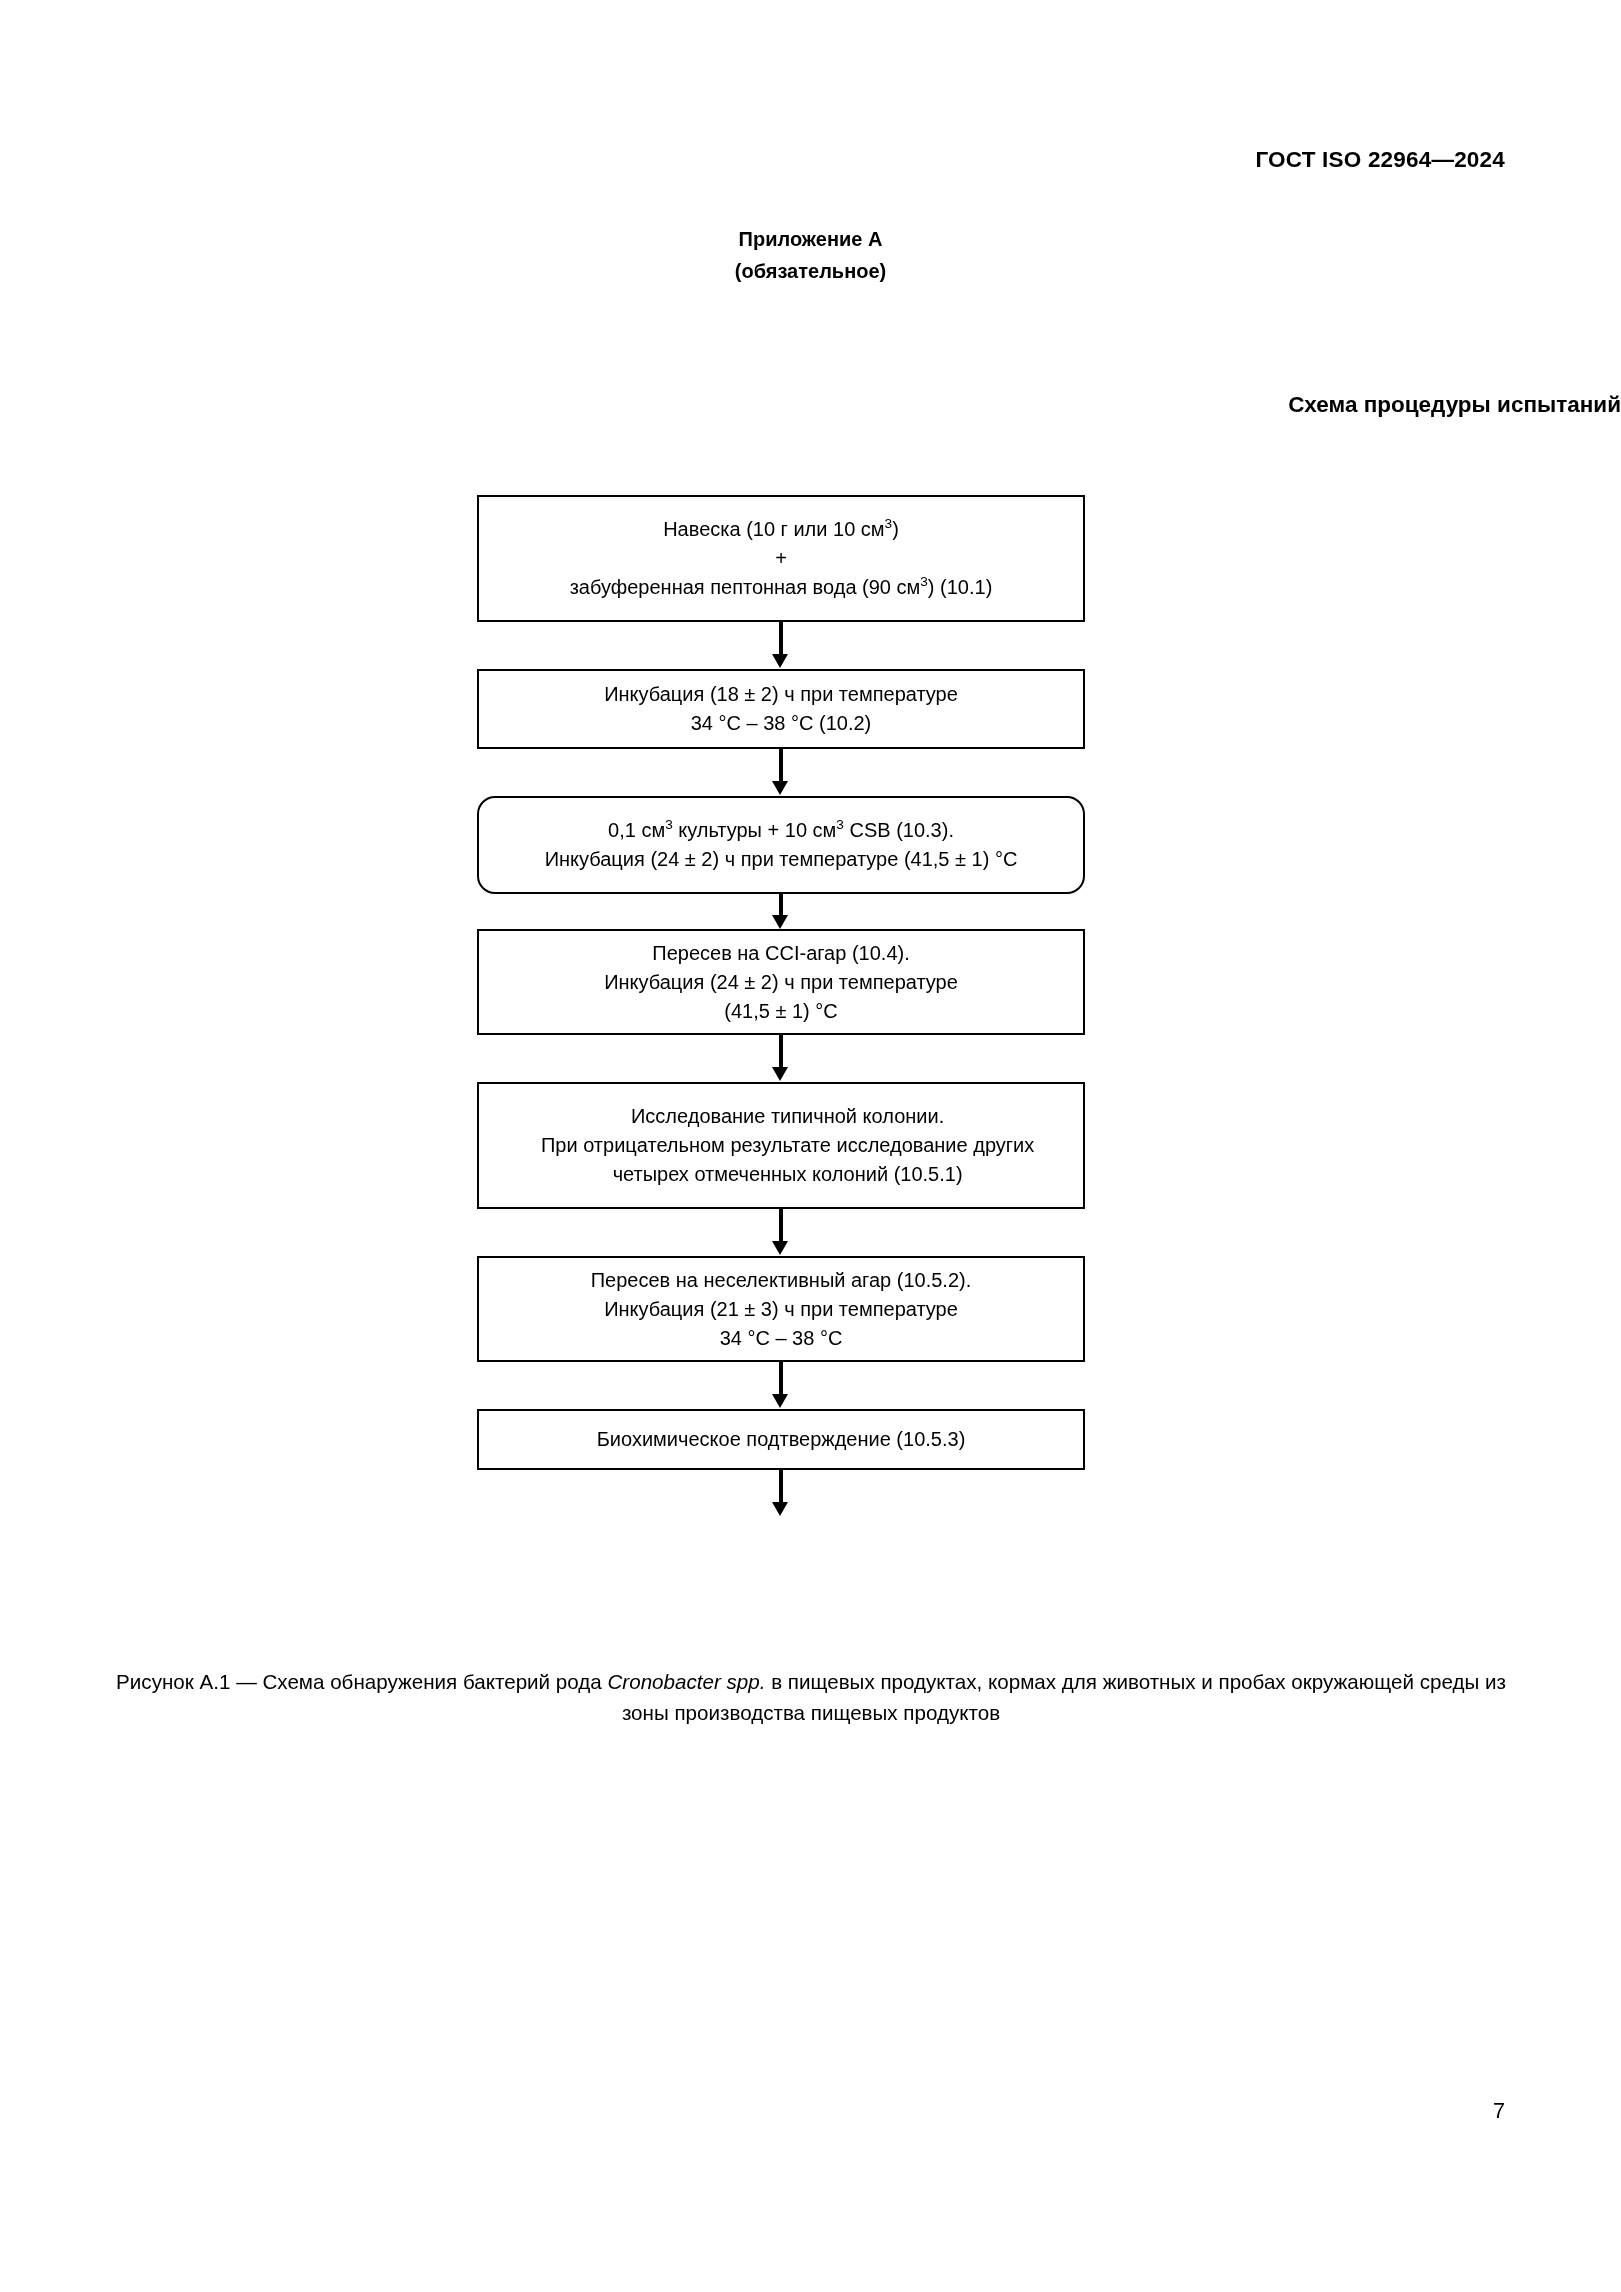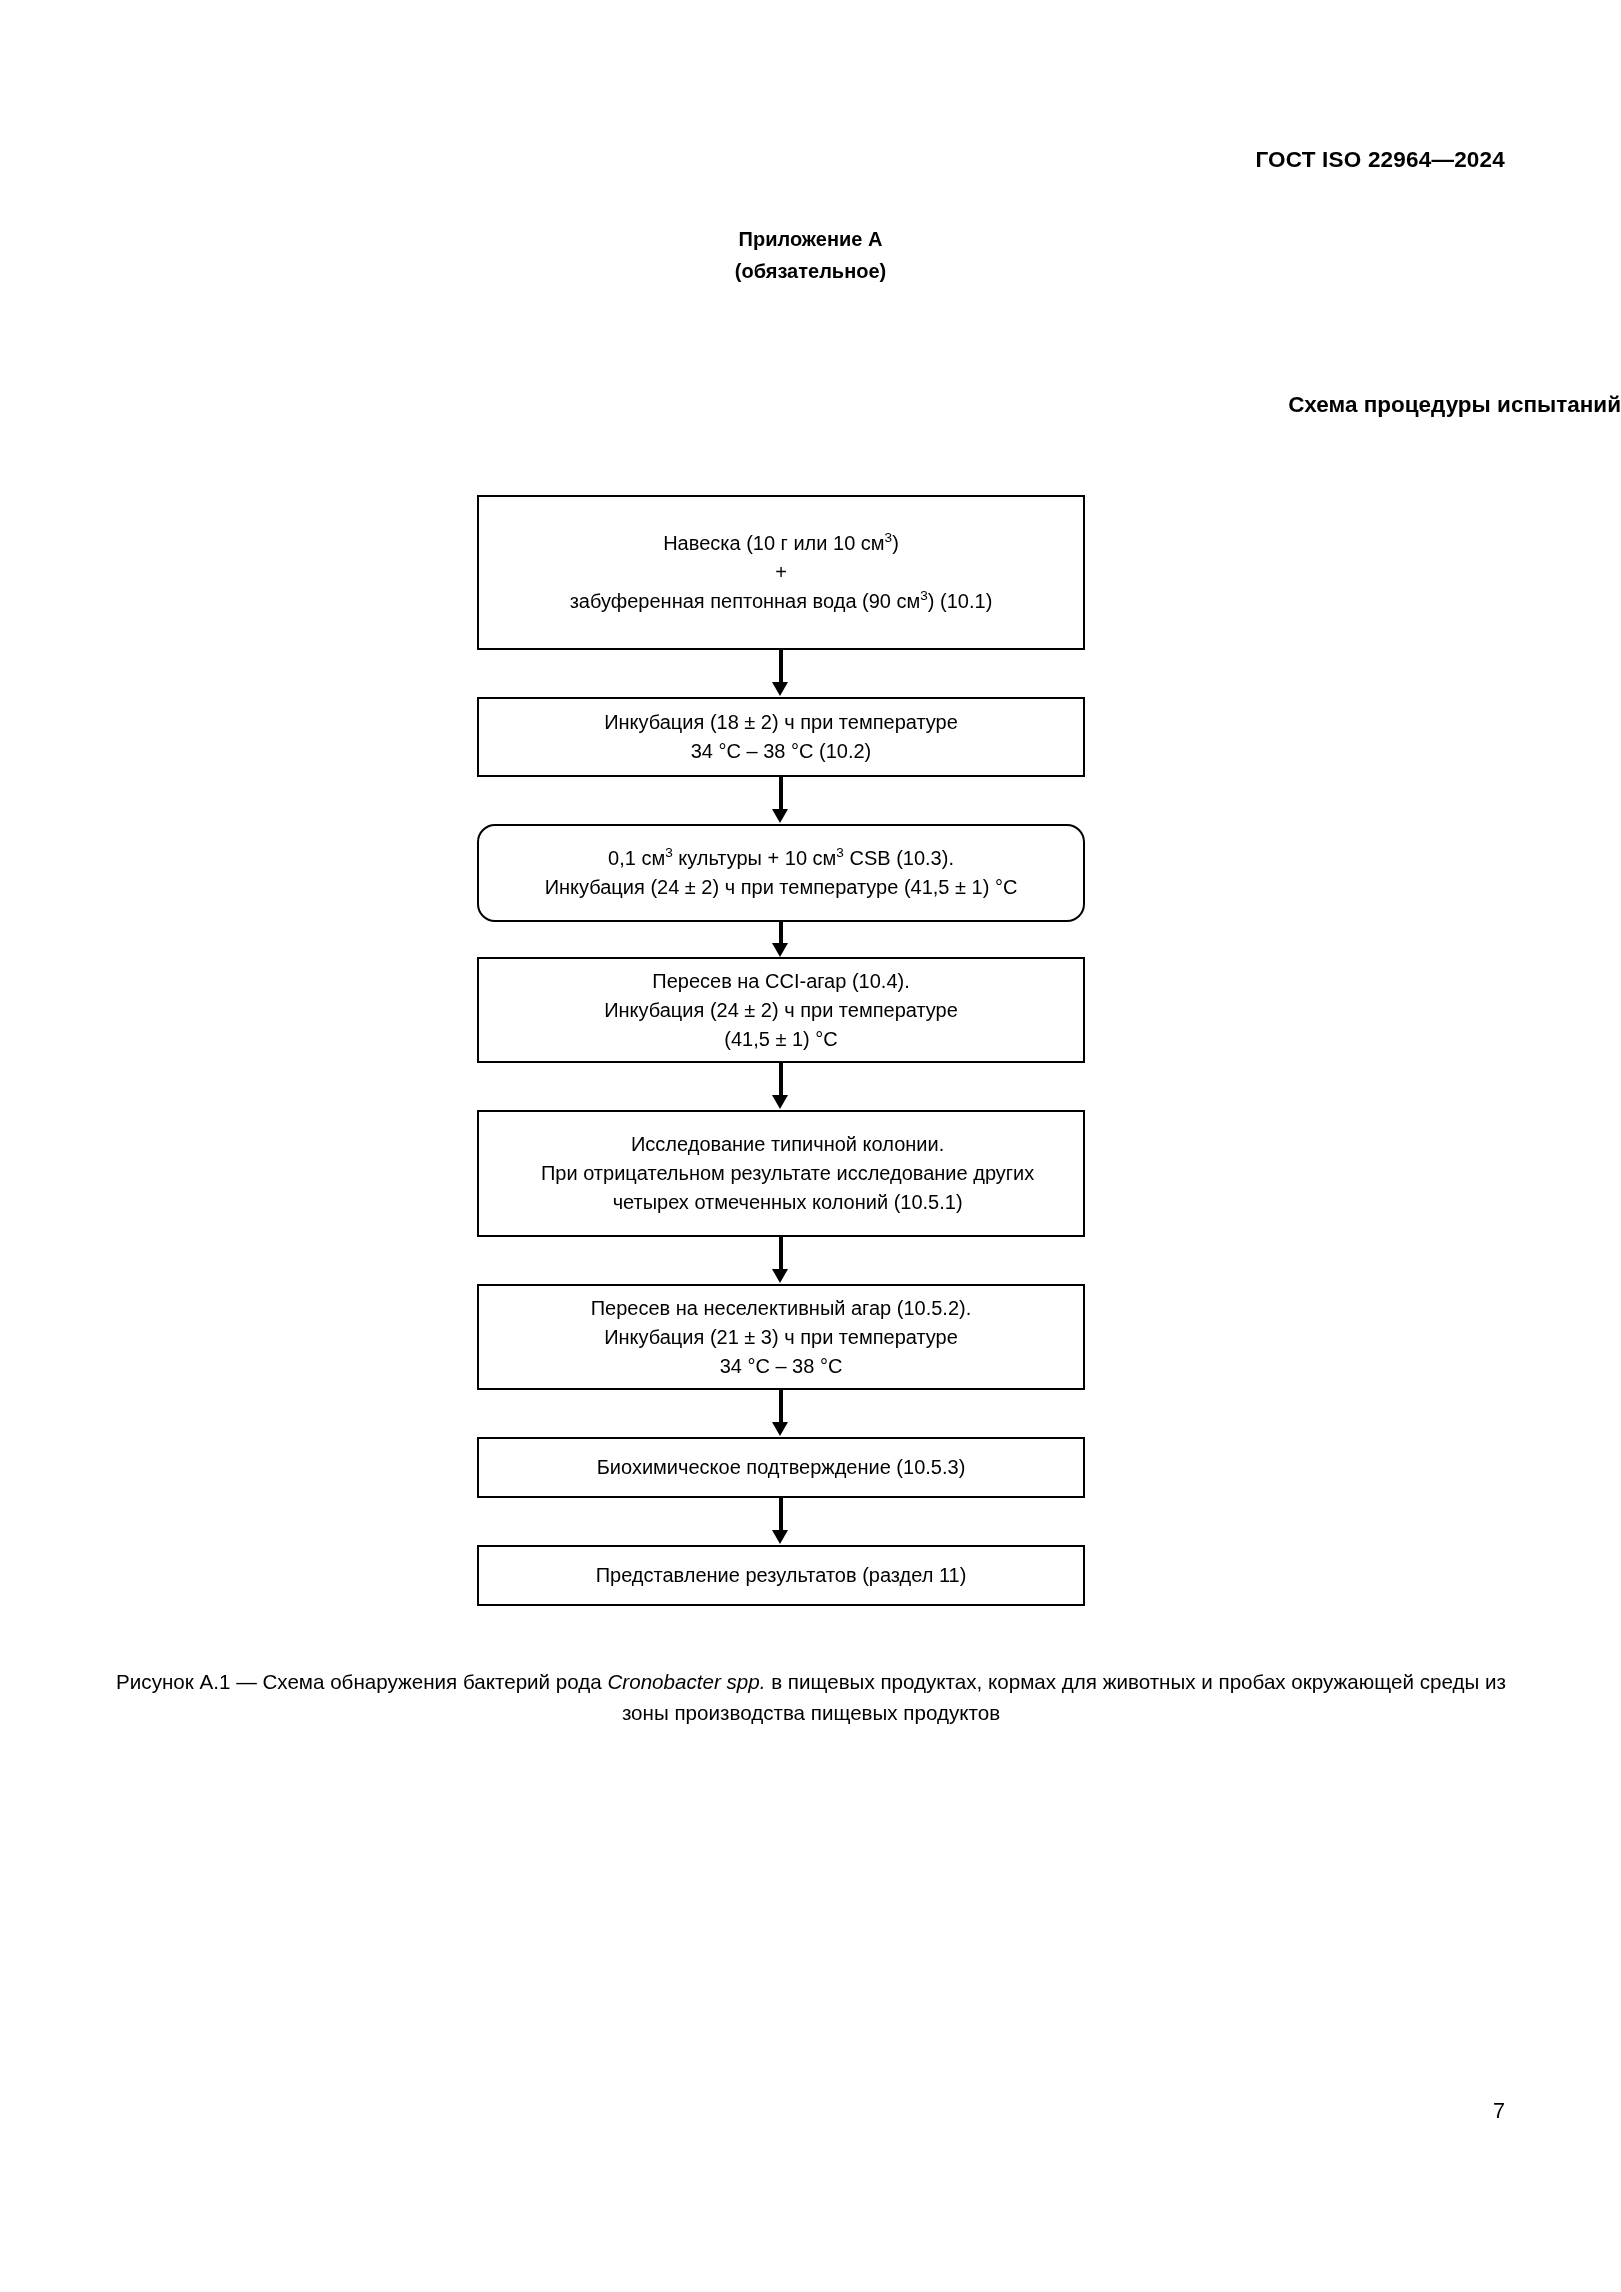--- a/index.html
+++ b/index.html
@@ -72,21 +72,21 @@
     display: flex;
     flex-direction: column;
     justify-content: center;
     align-items: center;
   }
   .node .row {
     display: block;
     white-space: nowrap;
   }
 
-  .n1 { height: 155px; }
+  .n1 { height: 127px; }
   .n2 { height: 80px; }
   .n3 { height: 98px; border-radius: 18px; }
   .n4 { height: 106px; }
   .n5 { height: 127px; padding-left: 25px; }
   .n6 { height: 106px; }
   .n7 { height: 61px; }
   .n8 { height: 61px; }
 
   .connector {
     width: 100%;
@@ -225,23 +225,20 @@
 
     <div class="node n7">
       <span class="row">Биохимическое подтверждение (10.5.3)</span>
     </div>
 
     <div class="connector">
       <div class="stem"></div>
       <div class="head"></div>
     </div>
 
-    <div class="node n8">
-      <span class="row">Представление результатов (раздел 11)</span>
-    </div>
 
   </div>
 
   <div class="figure-caption">
     <span>Рисунок А.1 — Схема обнаружения бактерий рода </span><i>Cronobacter spp.</i><span> в пищевых продуктах, кормах для животных и пробах окружающей среды из зоны производства пищевых продуктов</span>
   </div>
 
   <div class="page-number">7</div>
 
 </div>

